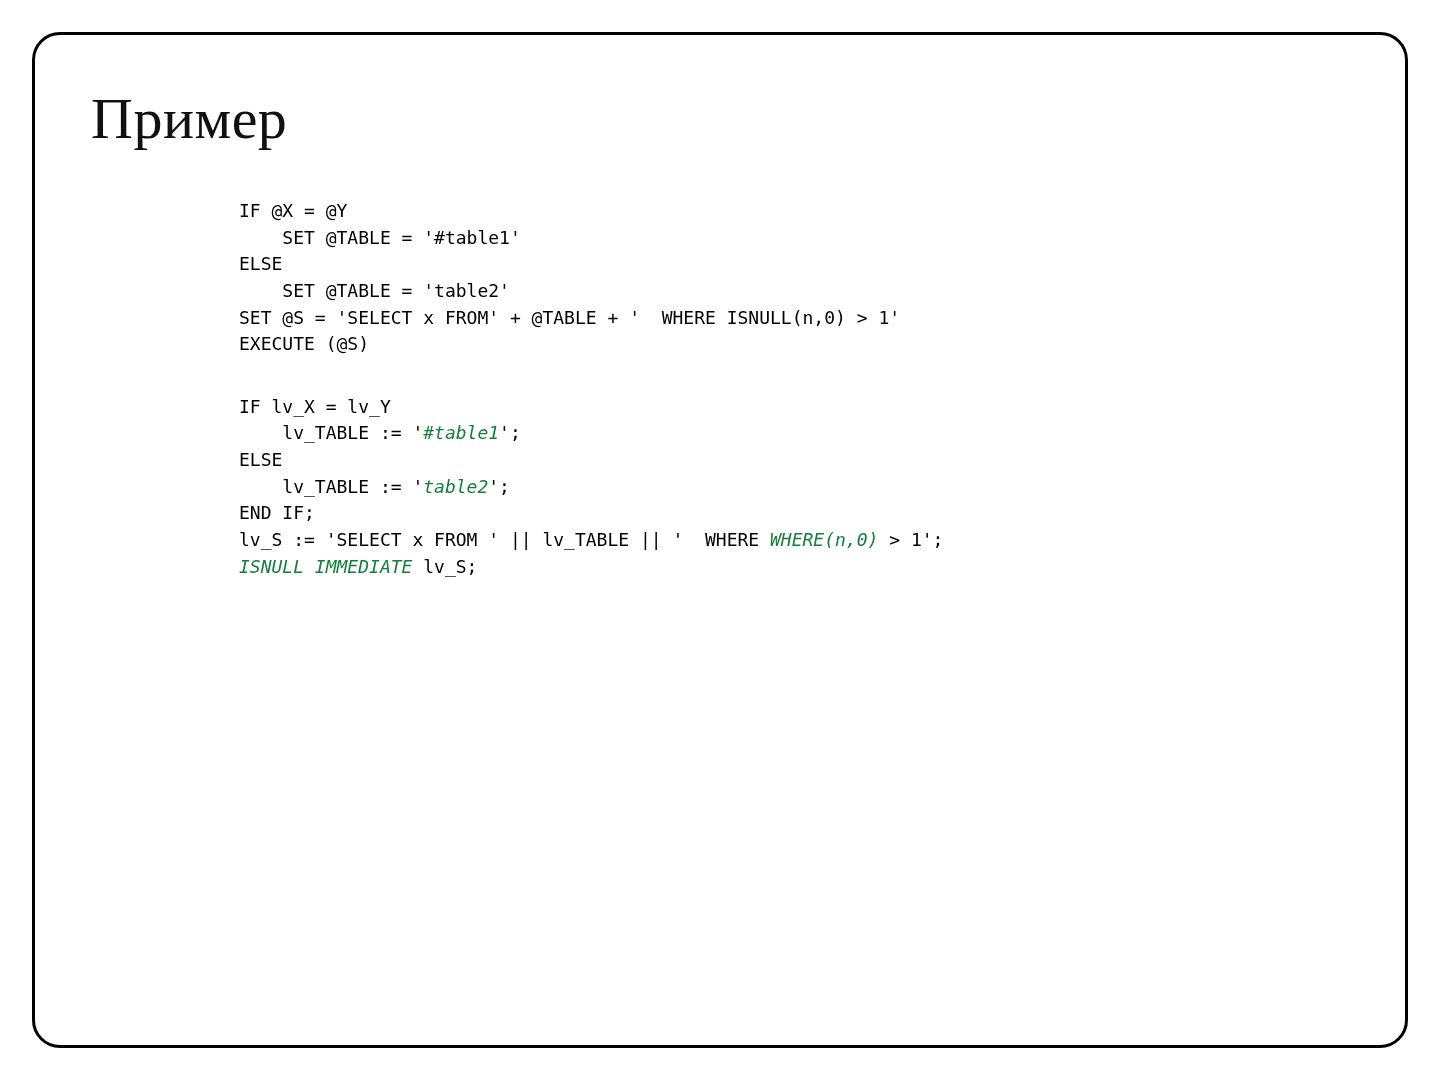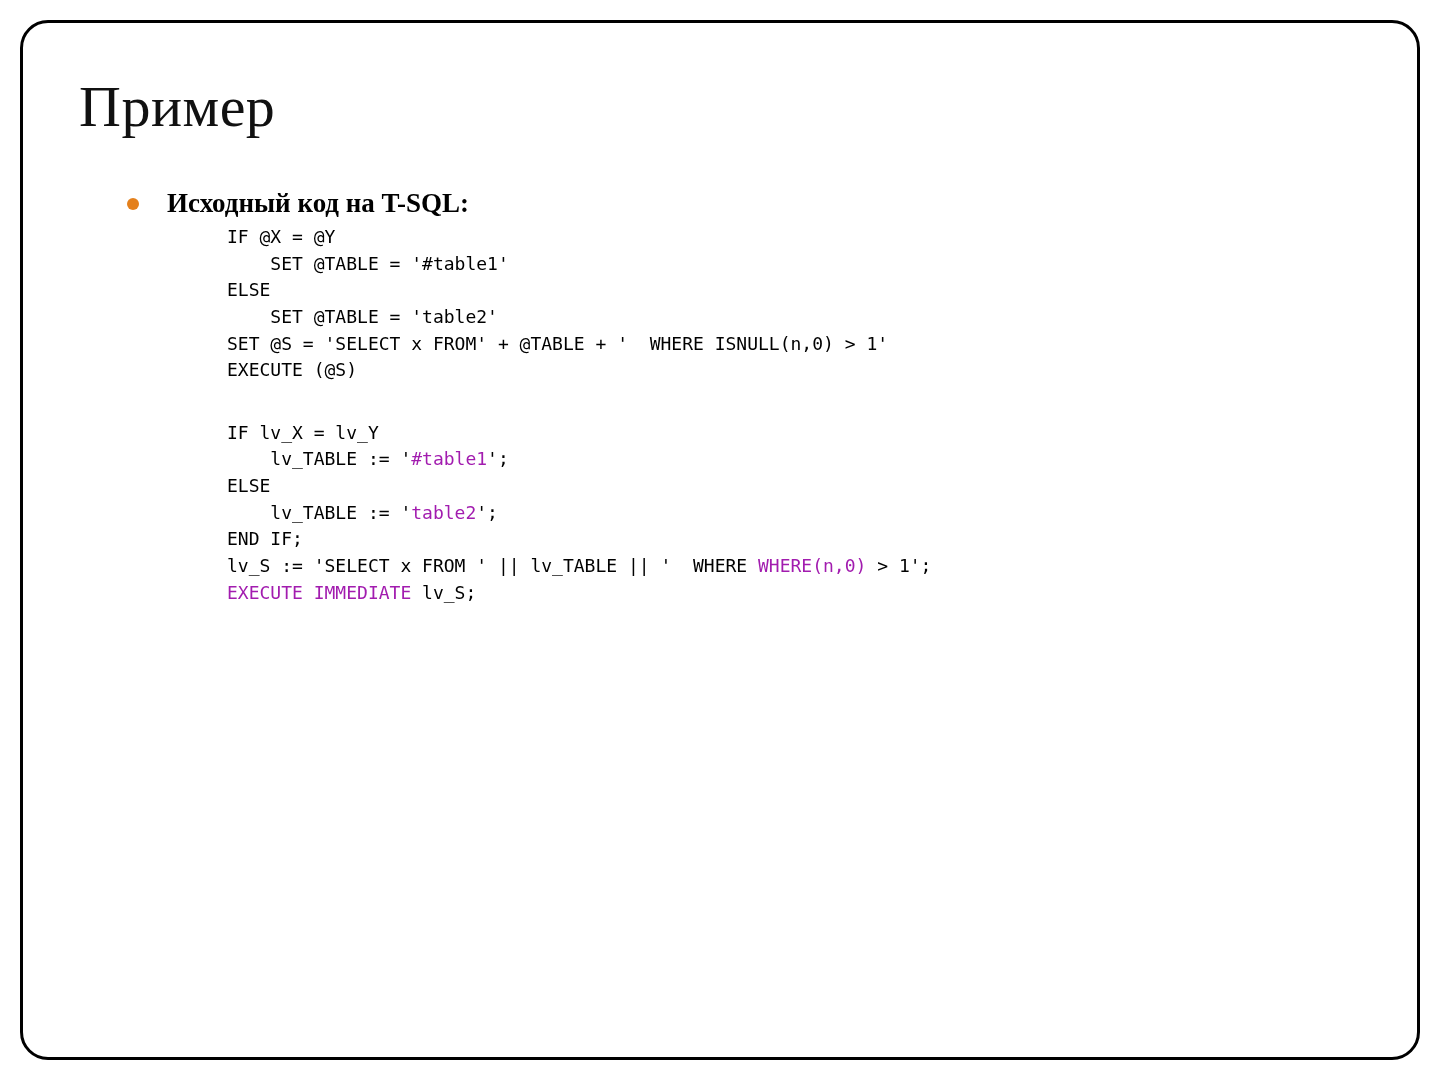--- a/index.html
+++ b/index.html
@@ -5,21 +5,21 @@
   * { box-sizing: border-box; }
   html, body {
     margin: 0; padding: 0;
     width: 1440px; height: 1080px;
     background: #fff;
     font-family: "Times New Roman", Times, serif;
   }
   .slide {
     position: relative;
     width: 1440px; height: 1080px;
-    padding: 20px;
+    padding: 32px;
   }
   .frame {
     width: 100%; height: 100%;
     border: 3px solid #000;
     border-radius: 28px;
     padding: 50px 56px 40px 56px;
   }
   h1.title {
     margin: 0 0 46px 0;
     font-size: 58px;
@@ -52,47 +52,43 @@
     line-height: 1.3;
   }
   .code {
     font-family: "DejaVu Sans Mono", "Menlo", "Consolas", monospace;
     font-size: 18px;
     line-height: 1.48;
     white-space: pre;
     color: #000;
     margin-left: 100px;
   }
-  .hl { color: #a21caf; }
+  .hl { color: #15803d; font-style: italic; }
 </style>
 </head>
 <body>
 
 <div class="slide">
   <div class="frame">
 
     <h1 class="title">Пример</h1>
 
     <div class="bullet-block">
-      <div class="bullet-row">
-        <div class="bullet-dot"></div>
-        <div class="bullet-heading">Исходный код на T-SQL:</div>
-      </div>
       <div class="code">IF @X = @Y
     SET @TABLE = '#table1'
 ELSE
     SET @TABLE = 'table2'
 SET @S = 'SELECT x FROM' + @TABLE + '  WHERE ISNULL(n,0) &gt; 1'
 EXECUTE (@S)</div>
     </div>
 
     <div class="bullet-block">
       <div class="code" id="code-plsql"><span>IF lv_X = lv_Y
     lv_TABLE := '</span><span class="hl">#table1</span><span>';
 ELSE
     lv_TABLE := '</span><span class="hl">table2</span><span>';
 END IF;
 lv_S := 'SELECT x FROM ' || lv_TABLE || '  WHERE </span><span class="hl">WHERE(n,0)</span><span> &gt; 1';
-</span><span class="hl">EXECUTE IMMEDIATE</span><span> lv_S;</span></div>
+</span><span class="hl">ISNULL IMMEDIATE</span><span> lv_S;</span></div>
     </div>
 
   </div>
 </div>
 
 </body></html>

